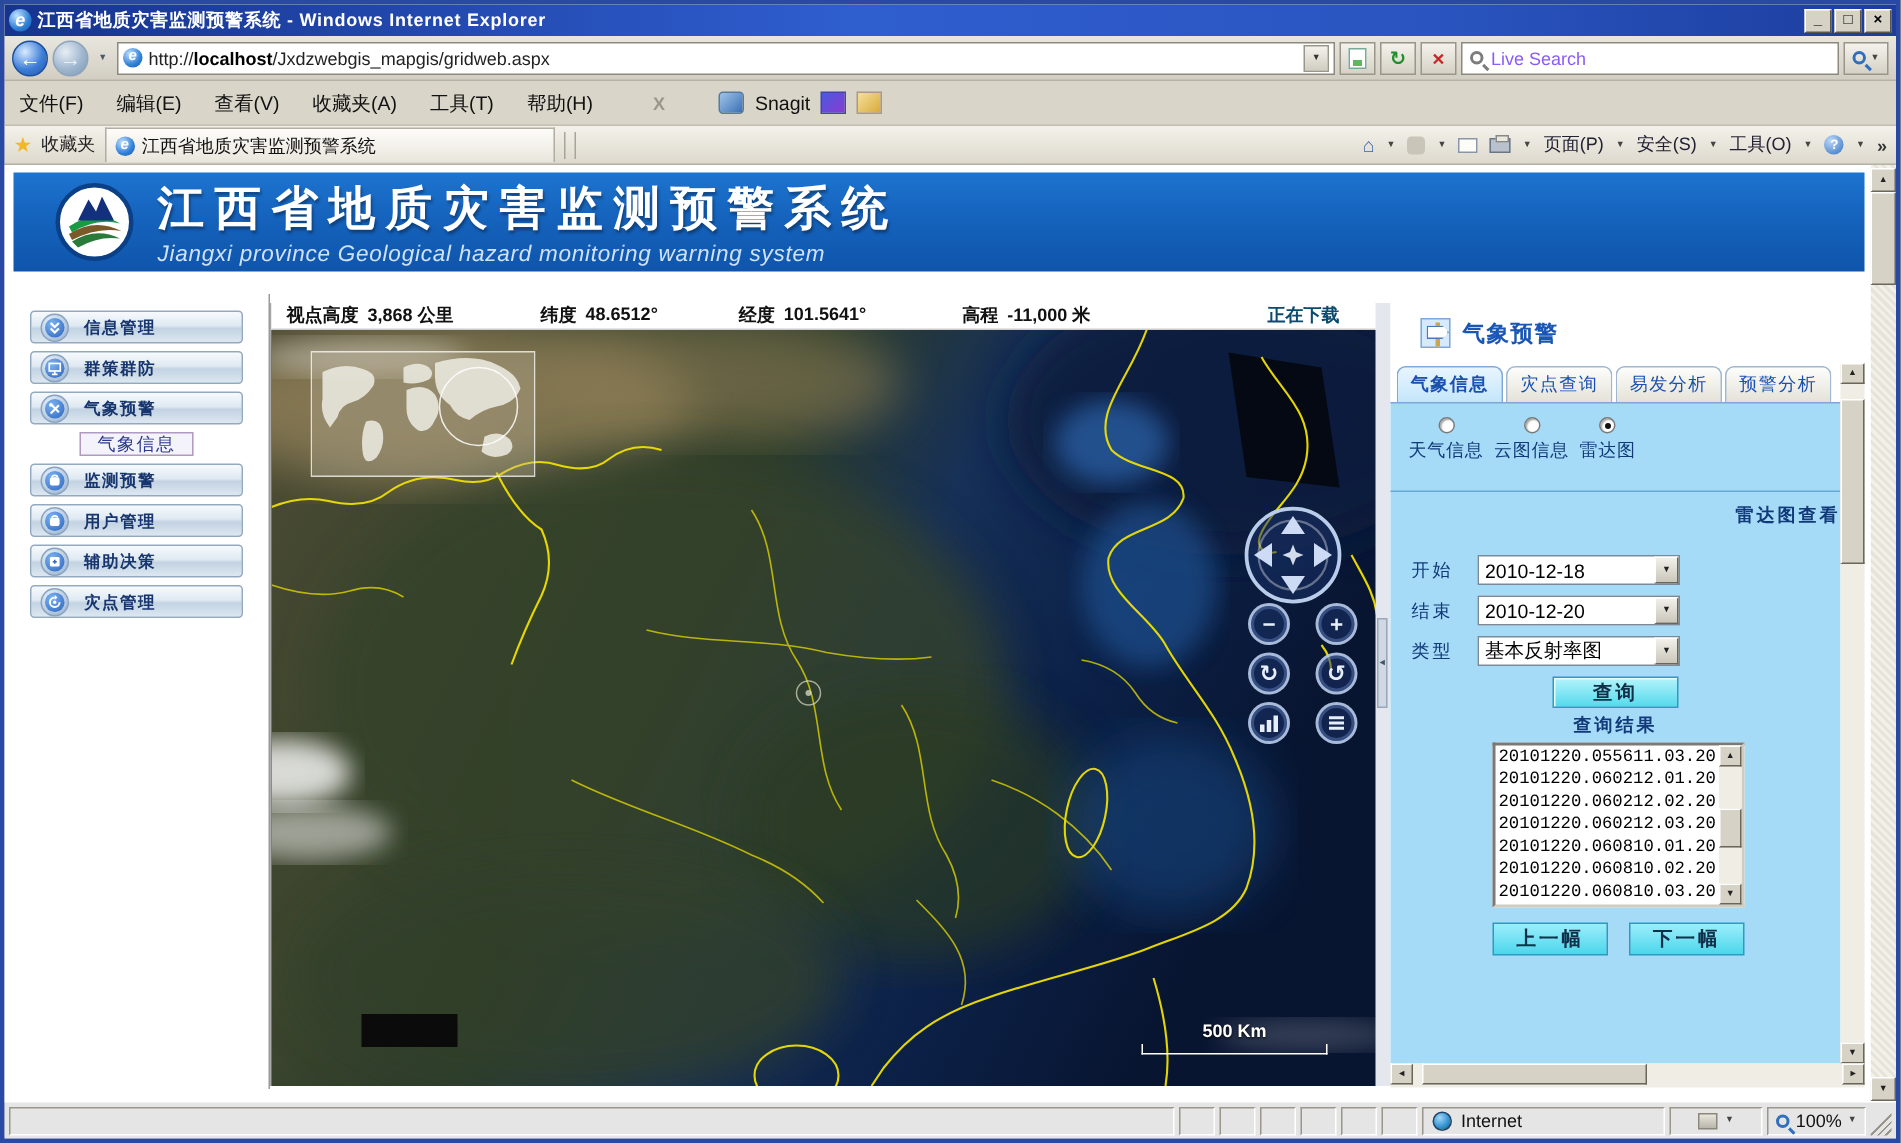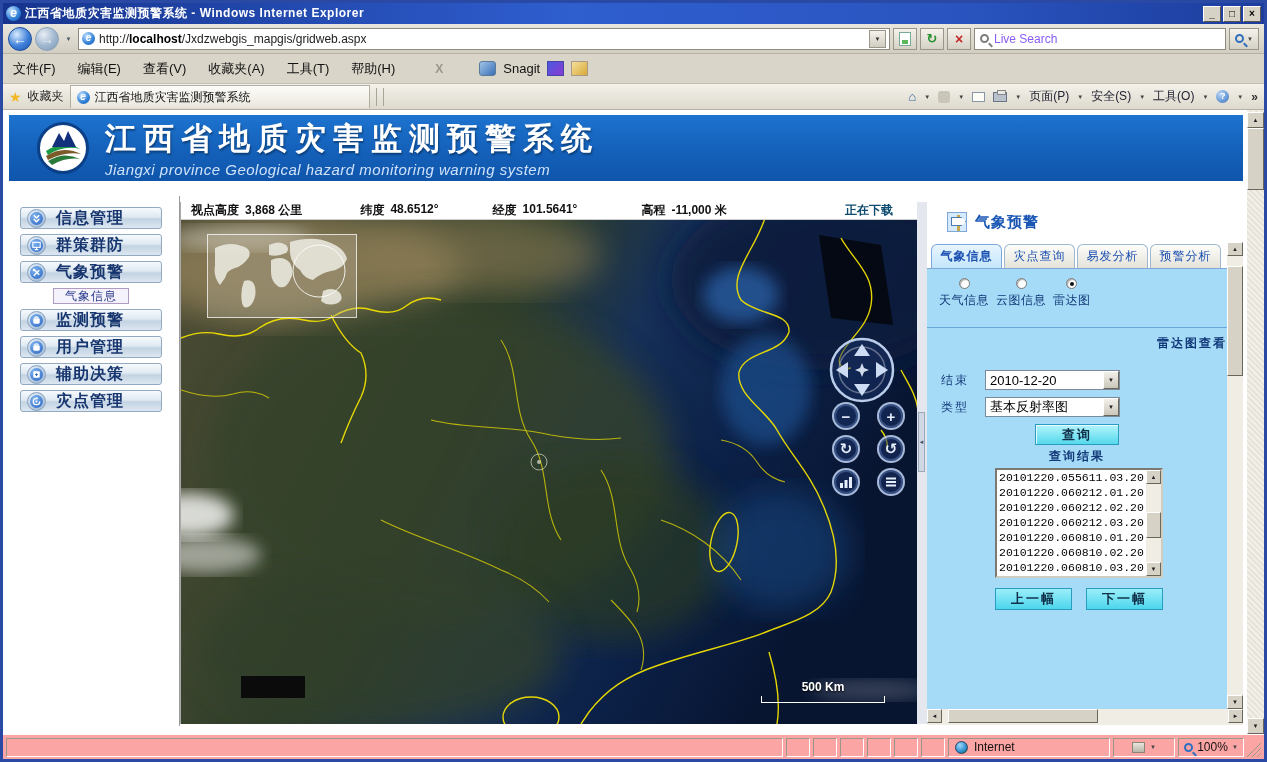--- a/index.html
+++ b/index.html
@@ -108,21 +108,21 @@
   .side-divider { position:absolute; left:176px; top:86px; width:1px; height:530px; background:#9a9a9a; }
   .sbtn { width:142px; height:22px; border:1px solid #93a9c0; border-radius:3px;
           background:linear-gradient(180deg,#f6fafd 0%,#dfe9f2 45%,#c3d3e2 55%,#dce7f1 100%);
           display:flex; align-items:center; gap:10px; padding-left:6px; }
   .sico { width:19px; height:19px; border-radius:50%;
           background:radial-gradient(circle at 35% 30%,#e8f2fc,#bcd0e4 55%,#90aac6);
           border:1px solid #8aa2be; display:flex; align-items:center; justify-content:center; }
   .sico .inner { width:13px; height:13px; border-radius:50%;
           background:radial-gradient(circle at 35% 30%,#7db4f0,#2a62c0); display:flex;
           align-items:center; justify-content:center; }
-  .sbtn-lbl { font-size:16px; font-weight:bold; color:#17356e; letter-spacing:1px; }
+  .sbtn-lbl { font-size:11px; font-weight:bold; color:#17356e; letter-spacing:1px; }
   .ssub { width:76px; height:16px; border:1px solid #b09ac2; background:#f4f2fa;
           font-size:12px; color:#2a3a8c; display:flex; align-items:center; justify-content:center;
           letter-spacing:1px; }
 
   
   .mapcol { position:absolute; left:177px; top:92px; width:737px; height:522px; border-left:1px solid #aaa; }
   .map-info { height:18px; background:#fff; display:flex; align-items:center; font-size:12px;
               font-weight:bold; color:#111; gap:6px; padding:0 10px; border-bottom:1px solid #ccc; }
   .mi-group { display:flex; gap:6px; }
   .mi-g2 { margin-left:52px; } .mi-g3 { margin-left:48px; } .mi-g4 { margin-left:58px; }
@@ -214,21 +214,21 @@
 
   
   .vscroll { width:17px; background:repeating-linear-gradient(45deg,#f2f0e8 0 2px,#e6e3d8 2px 4px);
              display:flex; flex-direction:column; padding-top:2px; }
   .vsb { height:16px; background:#d6d2c6; border:1px solid; border-color:#fff #6a665a #6a665a #fff;
          font-size:6px; text-align:center; line-height:14px; color:#222; }
   .vthumb { height:62px; background:#d6d2c6; border:1px solid; border-color:#fff #6a665a #6a665a #fff; }
   .vspacer { flex:1; }
 
   
-  .statusbar { height:25px; background:#fca5a5; border-top:1px solid #fff; display:flex;
+  .statusbar { height:25px; background:#e5e5e5; border-top:1px solid #fff; display:flex;
                align-items:center; gap:3px; padding:2px 3px; font-size:12px; color:#111; }
   .seg { height:19px; border:1px solid; border-color:#9a968a #fff #fff #9a968a; }
   .seg.big { flex:1; }
   .seg.small { width:24px; }
   .seg.net { width:162px; display:flex; align-items:center; gap:6px; padding-left:6px; }
   .globe { width:13px; height:13px; border-radius:50%;
            background:radial-gradient(circle at 35% 30%,#9fd8f8,#2f8fd0 60%,#1a6a3a); border:1px solid #246; }
   .seg.prot { width:62px; display:flex; align-items:center; gap:5px; justify-content:center; }
   .prot-ico { width:13px; height:11px; background:linear-gradient(#e8e6de,#b9b5a9); border:1px solid #8a867a; }
   .seg.zoom { width:66px; display:flex; align-items:center; gap:4px; justify-content:center; }
@@ -579,20 +579,27 @@
                 <span class="lbl">云图信息</span>
               </span>
               <span class="radio-col">
                 <span class="radio checked"></span>
                 <span class="lbl">雷达图</span>
               </span>
             </div>
           </div>
           <div class="section-title">雷达图查看</div>
           <div class="frow">
+            <span class="flbl">开始</span>
+            <span class="selbox">
+              <span class="val">2010-12-18</span>
+              <span class="dbtn">▼</span>
+            </span>
+          </div>
+          <div class="frow">
             <span class="flbl">结束</span>
             <span class="selbox">
               <span class="val">2010-12-20</span>
               <span class="dbtn">▼</span>
             </span>
           </div>
           <div class="frow">
             <span class="flbl">类型</span>
             <span class="selbox">
               <span class="val">基本反射率图</span>

